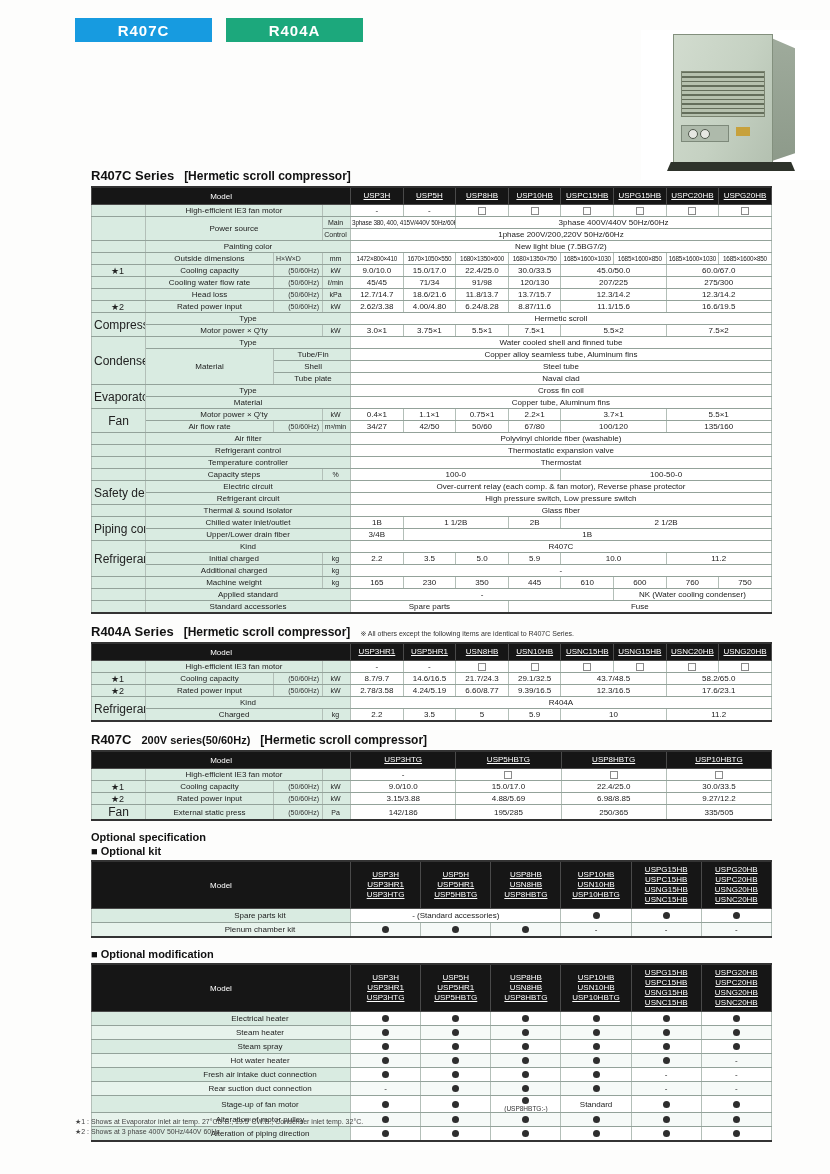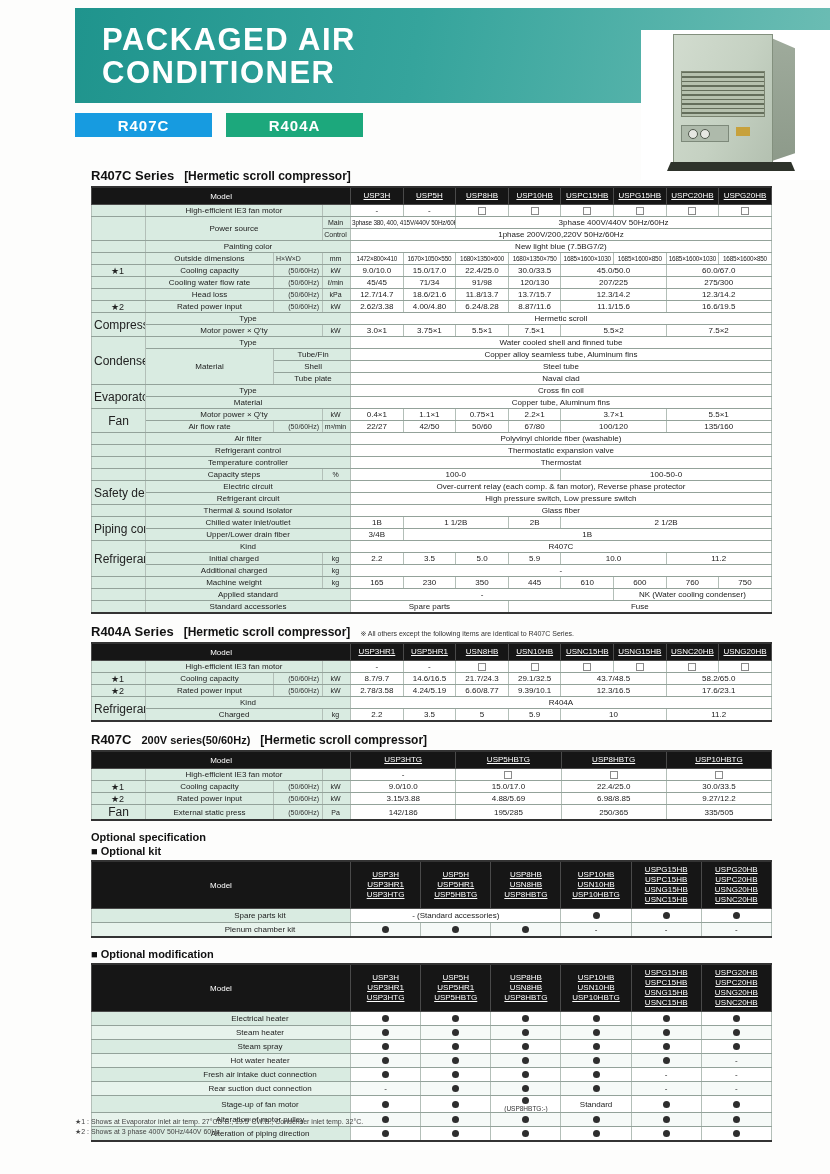--- a/index.html
+++ b/index.html
@@ -78,24 +78,20 @@
 
   
   .foot{position:absolute;left:75px;top:1117px;font-size:7px;color:#444;line-height:10px;}
 </style>
 </head>
 <body>
 
 <div class="page">
 
   <div class="hdr">
-    <div class="banner">
-      <div class="t">PACKAGED AIR</div>
-      <div class="t">CONDITIONER</div>
-    </div>
     <div class="badges">
       <div class="badge" style="background: rgb(23, 155, 224);">R407C</div>
       <div class="badge" style="background: rgb(28, 168, 124);">R404A</div>
     </div>
   </div>
 
   <div class="photo">
     <div class="ac">
       <div class="side"></div>
       <div class="front">
@@ -303,21 +299,21 @@
               <td class="dc">1.1×1</td>
               <td class="dc">0.75×1</td>
               <td class="dc">2.2×1</td>
               <td class="dc" colspan="2">3.7×1</td>
               <td class="dc" colspan="2">5.5×1</td>
             </tr>
             <tr>
               <td class="lc">Air flow rate</td>
               <td class="lc hz">(50/60Hz)</td>
               <td class="lc u">m³/min</td>
-              <td class="dc">22/27</td>
+              <td class="dc">34/27</td>
               <td class="dc">42/50</td>
               <td class="dc">50/60</td>
               <td class="dc">67/80</td>
               <td class="dc" colspan="2">100/120</td>
               <td class="dc" colspan="2">135/160</td>
             </tr>
             <tr>
               <td class="lc g"></td>
               <td class="lc" colspan="3">Air filter</td>
               <td class="dc" colspan="8">Polyvinyl chloride fiber (washable)</td>
@@ -492,21 +488,21 @@
               <td class="dc" colspan="2">58.2/65.0</td>
             </tr>
             <tr>
               <td class="lc st">★2</td>
               <td class="lc">Rated power input</td>
               <td class="lc hz">(50/60Hz)</td>
               <td class="lc u">kW</td>
               <td class="dc">2.78/3.58</td>
               <td class="dc">4.24/5.19</td>
               <td class="dc">6.60/8.77</td>
-              <td class="dc">9.39/10.1</td>
+              <td class="dc">9.39/16.5</td>
               <td class="dc" colspan="2">12.3/16.5</td>
               <td class="dc" colspan="2">17.6/23.1</td>
             </tr>
             <tr>
               <td class="lc g" rowspan="2">Refrigerant</td>
               <td class="lc" colspan="3">Kind</td>
               <td class="dc" colspan="8">R404A</td>
             </tr>
             <tr>
               <td class="lc" colspan="2">Charged</td>

